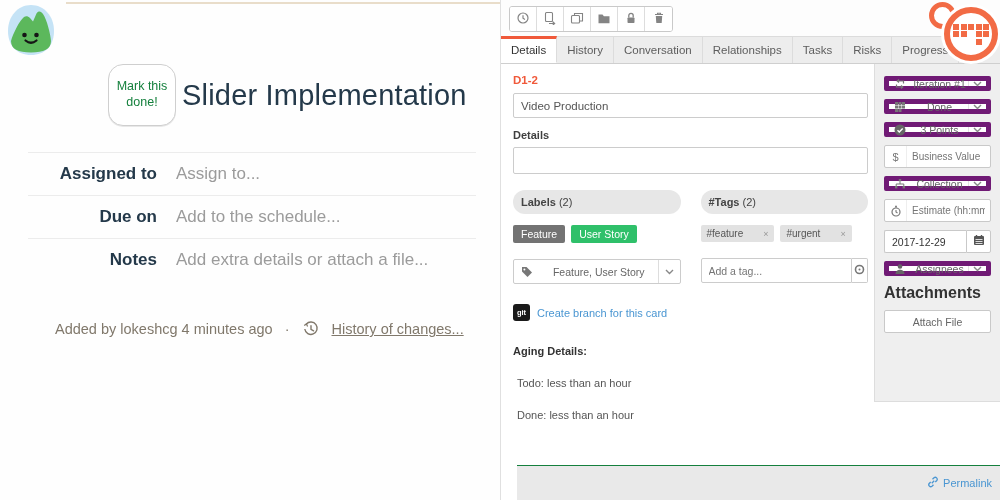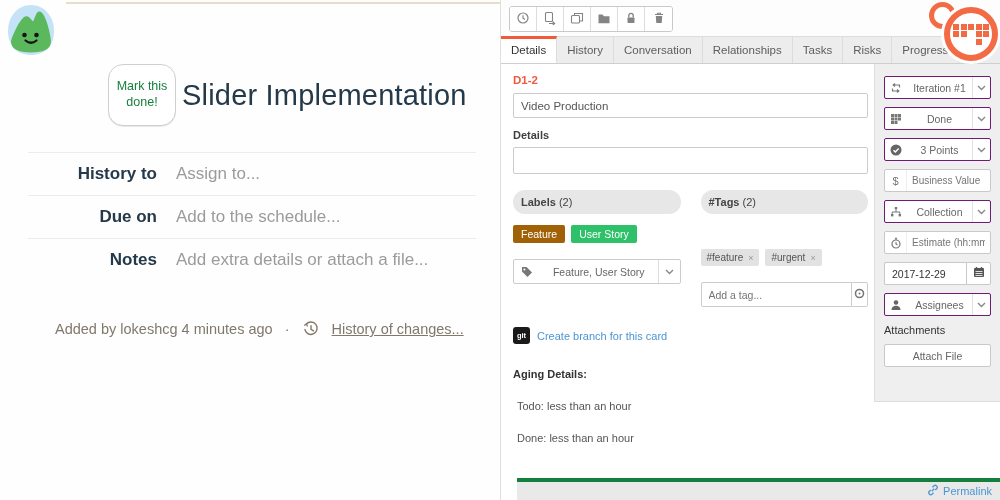--- a/index.html
+++ b/index.html
@@ -38,54 +38,54 @@
   .txt-input { width:100%; height:25px; border:1px solid #ccc; border-radius:2px; background:#fff; padding:0 7px; font-size:11.5px; color:#555; font-family:"Liberation Sans",sans-serif; }
   .name-input { margin:7px 0 11px; }
   .sec-label { font-weight:bold; font-size:11px; color:#3f3f3f; margin-bottom:6px; }
   .details-input { height:27px; }
   .two-col { display:flex; gap:20px; margin-top:16px; }
   .col { flex:1; min-width:0; }
   .sec-header { background:#e7e7e7; padding:6px 8px; font-size:11px; color:#444;border-radius:12px; }
   .sec-header b { font-weight:bold; }
   .chips { margin:11px 0 16px; display:flex; gap:6px; }
   .chip { padding:3px 8px; border-radius:2px; color:#fff; font-size:10.5px; }
-  .chip.purple { background:#a16207; }
+  .chip.purple { background:#737373; }
   .chip.green  { background:#2fc06a; }
-  .tagchip { background:#e2e2e2; color:#555; font-size:10px; padding:3px 6px; border-radius:2px; display:inline-flex; align-items:center; gap:5px;margin-top:24px; }
+  .tagchip { background:#e2e2e2; color:#555; font-size:10px; padding:3px 6px; border-radius:2px; display:inline-flex; align-items:center; gap:20px; }
   .tagchip .x { color:#9a9a9a; font-size:9px; cursor:pointer; }
   .dd { display:flex; align-items:center; height:25px; border:1px solid #ccc; border-radius:2px; background:#fff; cursor:pointer; }
   .dd .ico { width:26px; display:flex; justify-content:center; }
   .dd .txt { flex:1; text-align:center; color:#666; font-size:10.5px; }
   .dd .chev { width:22px; align-self:stretch; display:flex; align-items:center; justify-content:center; border-left:1px solid #ddd; }
   .tagadd { display:flex; }
   .tagadd input { flex:1; height:25px; border:1px solid #ccc; border-radius:2px 0 0 2px; padding:0 7px; font-size:10.5px; color:#555; font-family:"Liberation Sans",sans-serif; }
   .tagadd button { width:25px; height:25px; border:1px solid #ccc; border-left:none; border-radius:0 2px 2px 0; background:#fff; display:flex; align-items:center; justify-content:center; cursor:pointer; }
   .git-row { display:flex; align-items:center; gap:7px; margin-top:20px; }
   .git-badge { width:17px; height:17px; background:#1a1a1a; color:#fff; border-radius:3px; font-size:7.5px; font-weight:bold; display:flex; align-items:center; justify-content:center; }
   .git-row a { color:#4a96d2; font-size:11px; text-decoration:none; }
   .aging { margin-top:24px; }
   .aging .t { font-weight:bold; font-size:11px; color:#333; }
   .aging .l { font-size:11px; color:#555; margin-top:20px; padding-left:4px; }
 
   
   .tp-side { position:absolute; top:0; right:0; width:126px; height:338px; background:#efefef; border-left:1px solid #ddd; border-bottom:1px solid #ddd; padding:12px 9px 0; }
   .side-row { margin-bottom:8px; }
-  .sbtn { display:flex; align-items:center; height:23px; border:1px solid #701a75; border-radius:2px; background:#fff; cursor:pointer; width:100%; }
+  .sbtn { display:flex; align-items:center; height:15px; border:5px solid #701a75; border-radius:2px; background:#fff; cursor:pointer; width:100%; }
   .sbtn .ico { width:22px; display:flex; justify-content:center; }
   .sbtn .txt { flex:1; text-align:center; font-size:10.5px; color:#666; white-space:nowrap; overflow:hidden; }
   .sbtn .chev { width:18px; align-self:stretch; display:flex; align-items:center; justify-content:center; border-left:1px solid #e2e2e2; }
   .sinput { display:flex; align-items:center; height:23px; border:1px solid #c9c9c9; border-radius:2px; background:#fff; }
   .sinput .ico { width:22px; display:flex; justify-content:center; border-right:1px solid #eee; align-self:stretch; align-items:center; }
   .sinput input { flex:1; min-width:0; border:none; outline:none; font-size:10px; color:#555; padding:0 5px; font-family:"Liberation Sans",sans-serif; background:transparent; }
   .daterow { display:flex; }
   .daterow input { flex:1; min-width:0; height:23px; border:1px solid #c9c9c9; border-right:none; border-radius:2px 0 0 2px; padding:0 7px; font-size:10.5px; color:#333; background:#fff; font-family:"Liberation Sans",sans-serif; }
   .daterow button { width:25px; height:23px; border:1px solid #c9c9c9; border-radius:0 2px 2px 0; background:#fff; display:flex; align-items:center; justify-content:center; cursor:pointer; }
-  .attach-label { font-weight:normal; font-size:11px; color:#333; }
+  .attach-label { font-weight:bold; font-size:16px; color:#333; }
   .attach-btn { margin-top:8px; width:100%; height:23px; border:1px solid #c9c9c9; border-radius:2px; background:#fff; font-size:10.5px; color:#666; cursor:pointer; font-family:"Liberation Sans",sans-serif; }
-  .tp-footer { position:absolute; bottom:0; left:16px; right:0; height:22px; background:#e9e9e9; border-top:4px solid #15803d; display:flex; align-items:center; justify-content:flex-end; padding-right:8px; gap:4px; }
+  .tp-footer { position:absolute; bottom:0; left:16px; right:0; height:35px; background:#e9e9e9; border-top:1px solid #15803d; display:flex; align-items:center; justify-content:flex-end; padding-right:8px; gap:4px; }
   .tp-footer a { color:#4a96d2; font-size:11px; text-decoration:none; }
 
   
   .tp-logo { position:absolute; top:0; right:0; width:74px; height:68px; z-index:10; }
   .tp-logo .c-small { position:absolute; left:3px; top:2px; width:27px; height:27px; border:5px solid #f26b45; border-radius:50%; background:#fff; }
   .tp-logo .c-big { position:absolute; right:2px; top:7px; width:54px; height:54px; border:6px solid #f26b45; border-radius:50%; background:#fff; box-shadow:0 0 0 3px #fff; display:flex; align-items:center; justify-content:center; }
   .blocks { display:grid; grid-template-columns:repeat(5,6px); grid-auto-rows:6px; gap:1.5px; }
   .b { width:6px; height:6px; }
   .b.on { background:#f26b45; }
 </style>
@@ -110,21 +110,21 @@
     <div class="bc-head">
       <button class="mark-done">
         <span>Mark this</span>
         <span>done!</span>
       </button>
       <h1 class="bc-title">Slider Implementation</h1>
     </div>
 
     <div class="bc-rows">
       <div class="bc-row">
-        <div class="lbl">History to</div>
+        <div class="lbl">Assigned to</div>
         <div class="val">Assign to...</div>
       </div>
       <div class="bc-row">
         <div class="lbl">Due on</div>
         <div class="val">Add to the schedule...</div>
       </div>
       <div class="bc-row">
         <div class="lbl">Notes</div>
         <div class="val">Add extra details or attach a file...</div>
       </div>

